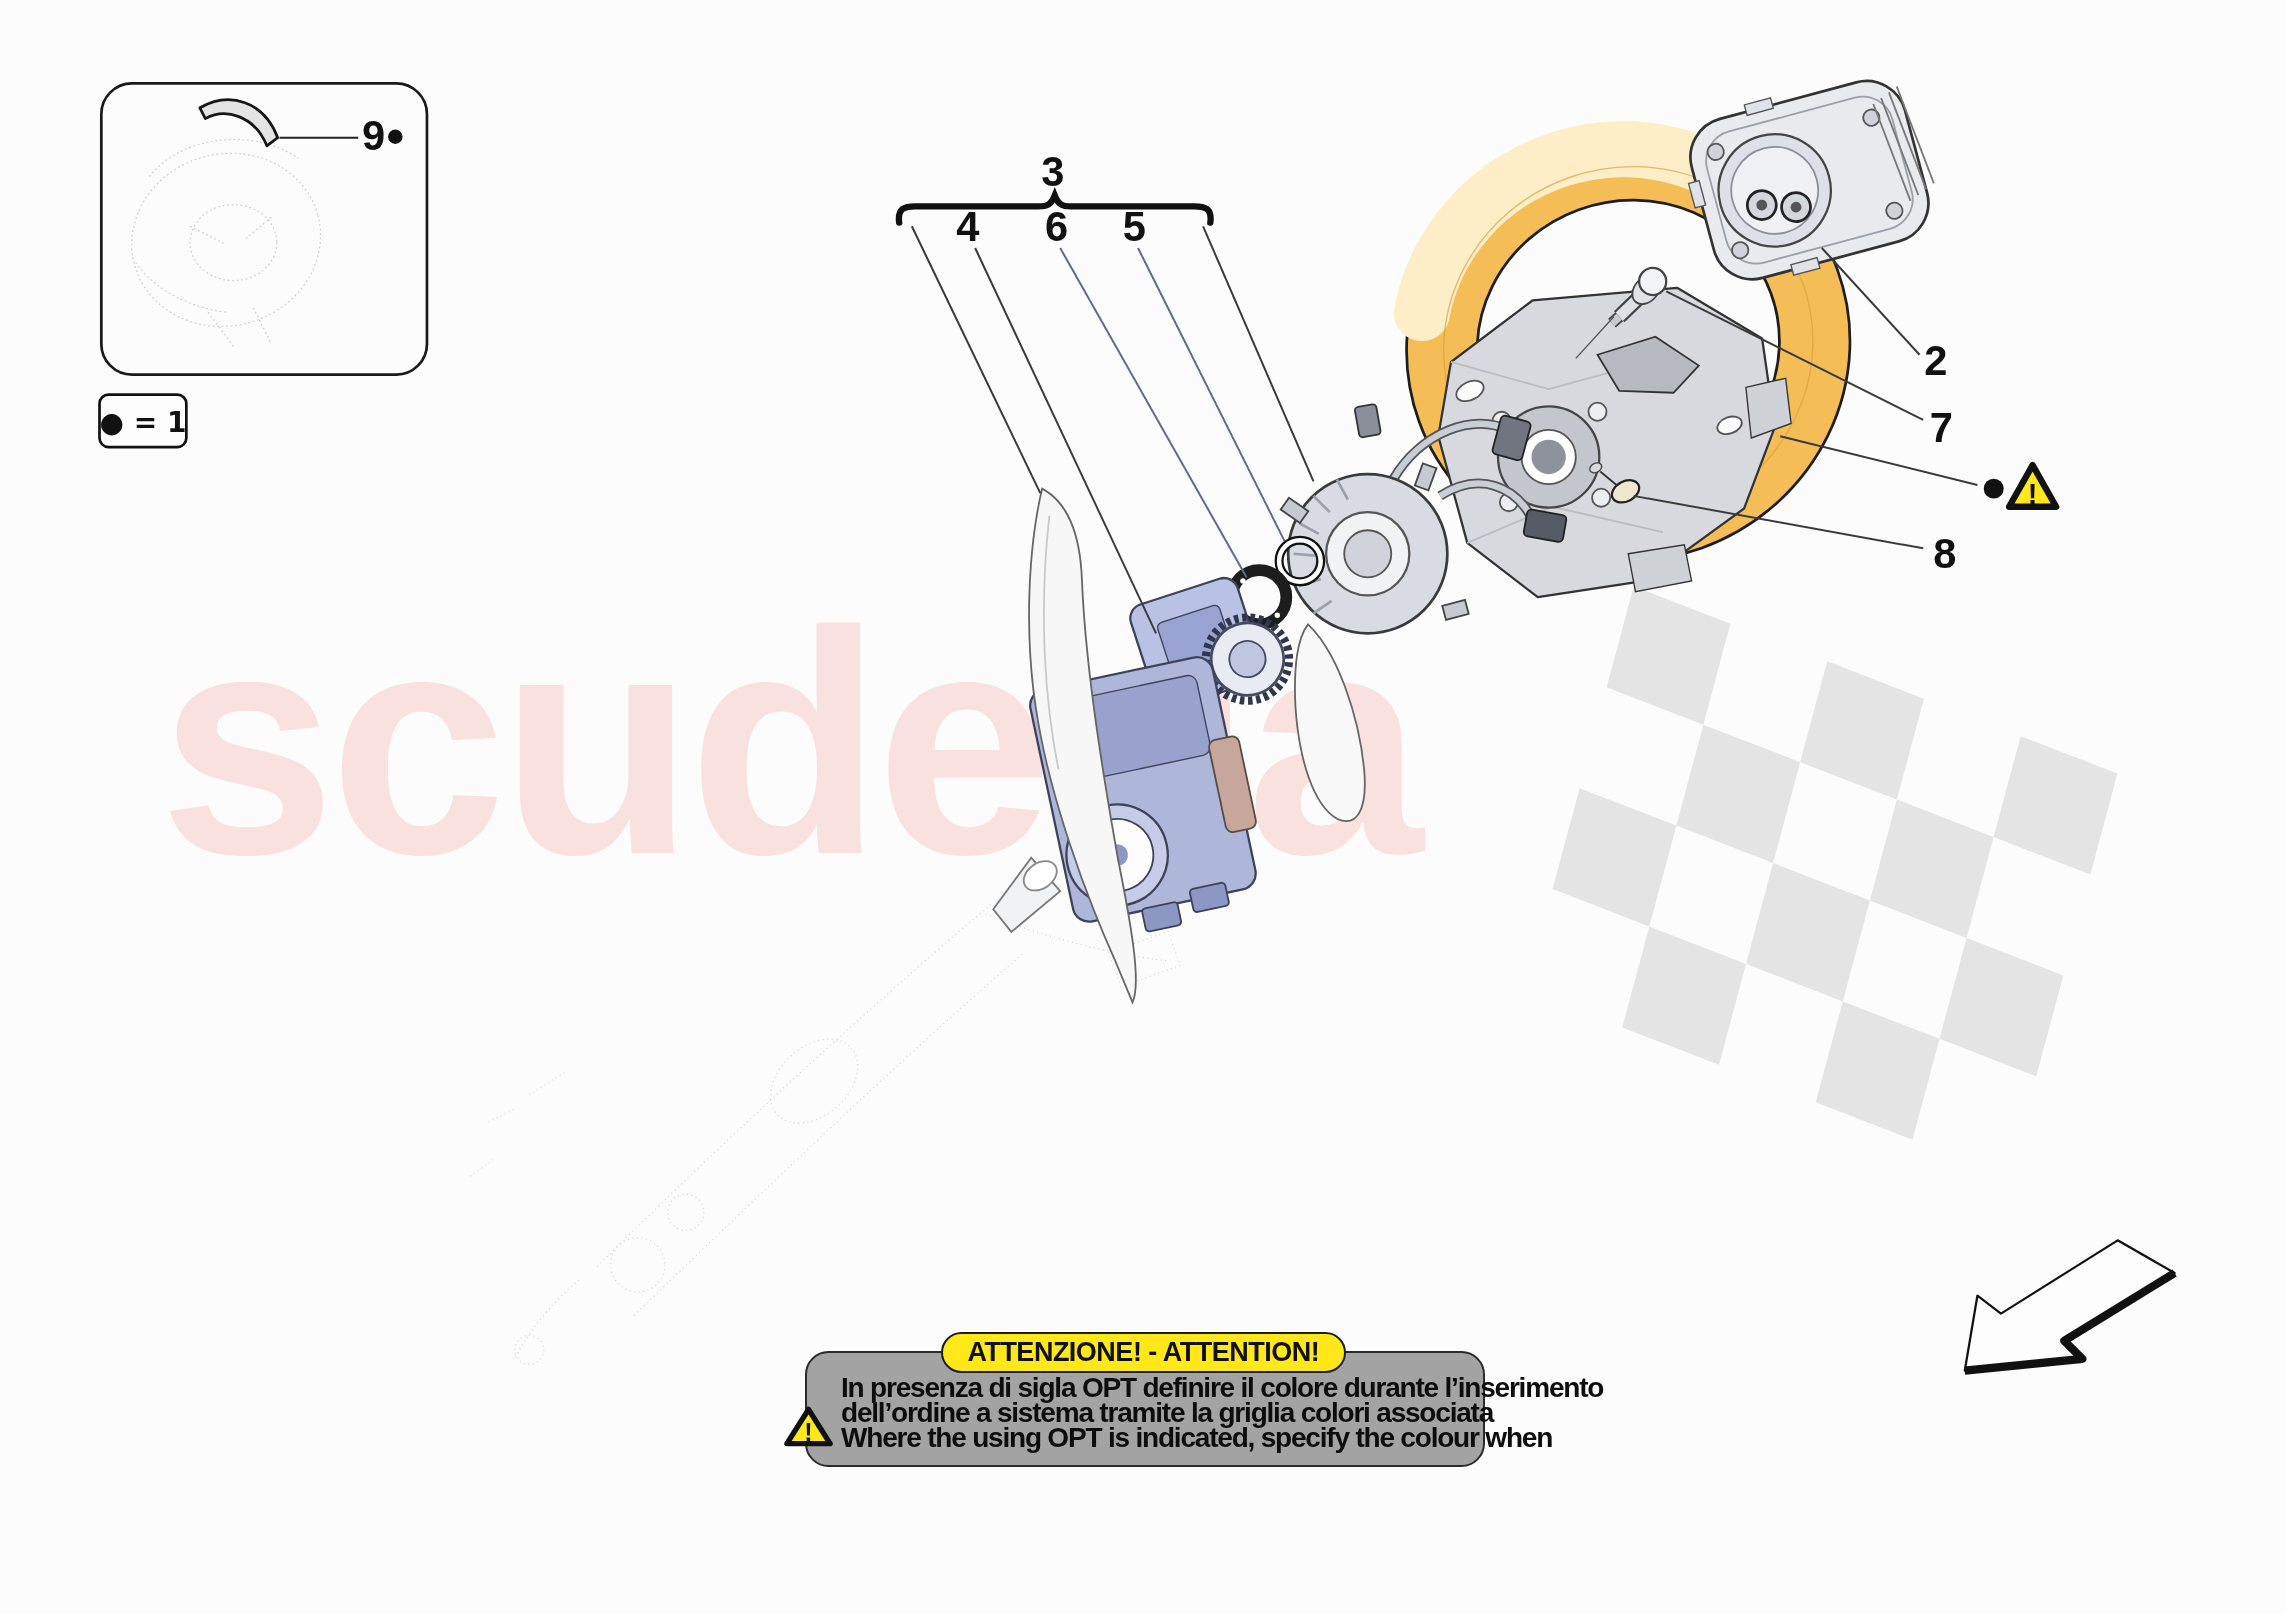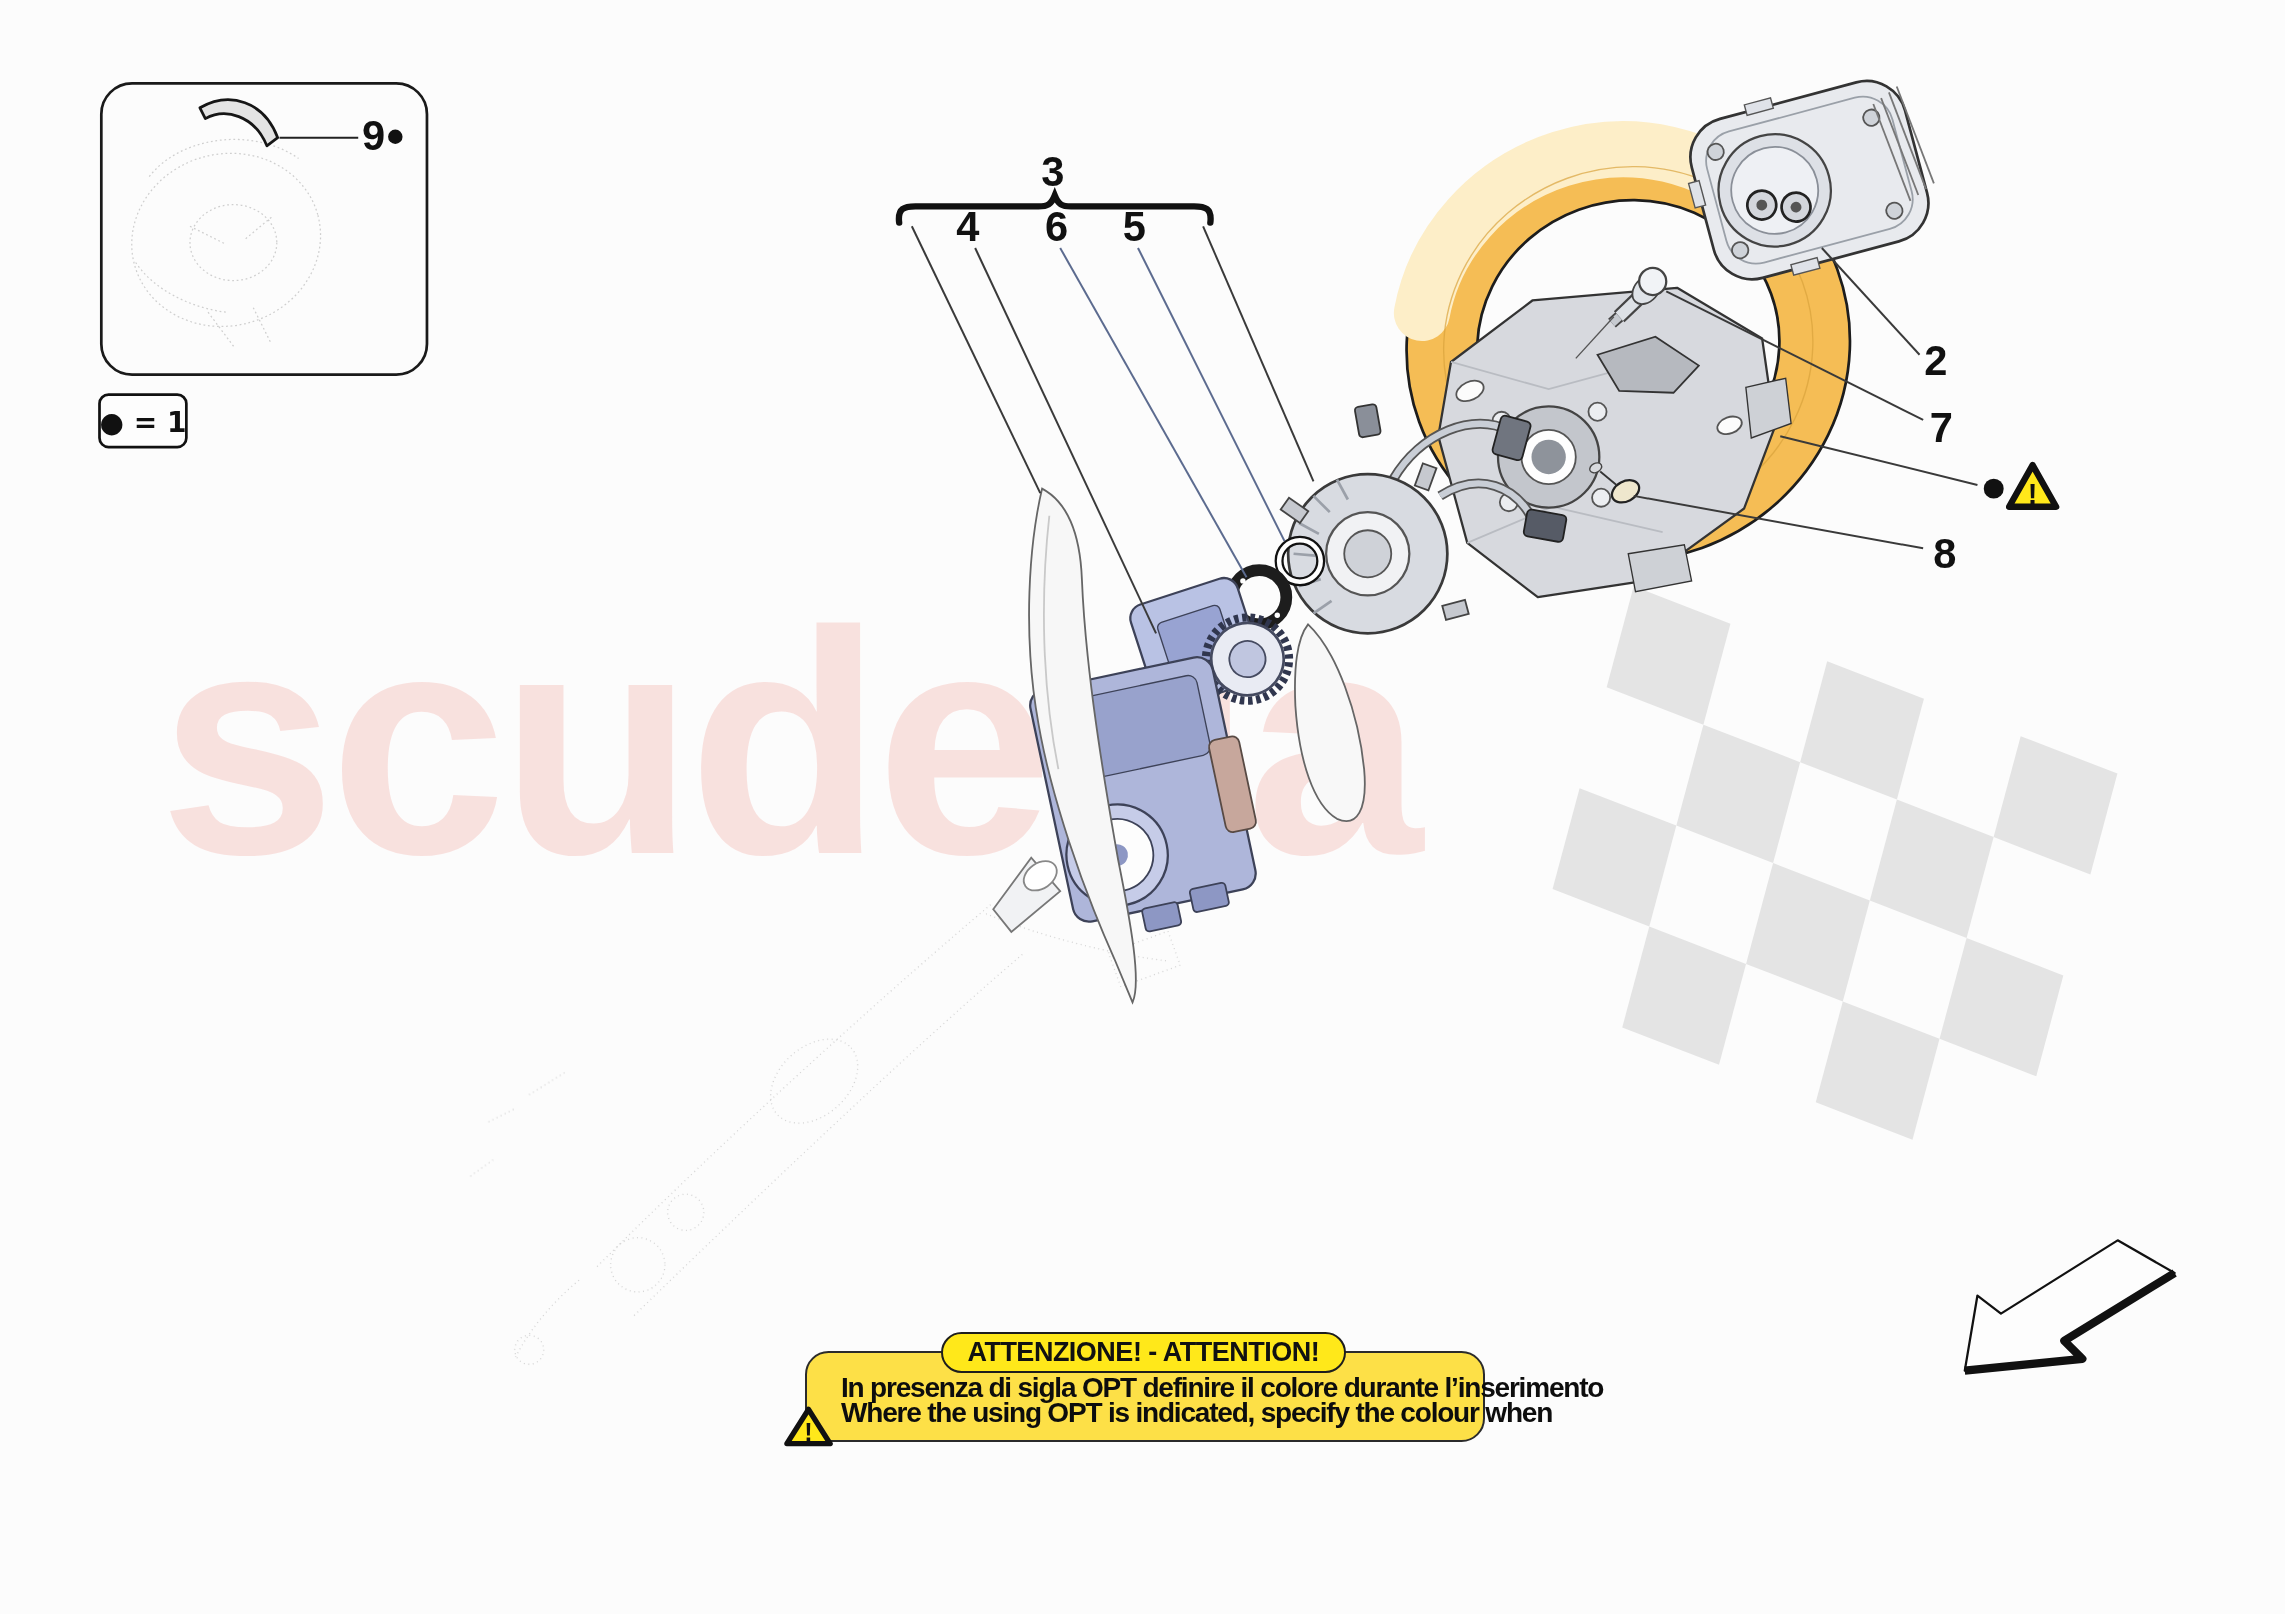--- a/index.html
+++ b/index.html
@@ -9,21 +9,21 @@
   .wm1{position:absolute;left:159px;top:584px;font-size:318px;font-weight:700;letter-spacing:-6.3px;
        color:#e74c3c;opacity:.15;line-height:1;white-space:nowrap;z-index:1;}
   .wm2{position:absolute;left:177px;top:890px;font-size:185px;font-weight:700;letter-spacing:47px;
        word-spacing:101px;color:#000;opacity:.09;line-height:1;white-space:nowrap;z-index:1;}
   .scene{position:absolute;left:0;top:0;z-index:2;}
   .num{font:700 46px "Liberation Sans",sans-serif;fill:#111;text-anchor:middle;}
   .legendtxt{font:700 31px "DejaVu Sans","Liberation Sans",sans-serif;fill:#111;text-anchor:middle;}
   .bang{font:700 32px "Liberation Sans",sans-serif;fill:#111;text-anchor:middle;}
   
   .attention{position:absolute;left:805px;top:1351px;width:680px;box-sizing:border-box;
-             border:2.7px solid #2b2b2b;border-radius:23.5px;background:#fde047;
+             border:2.7px solid #2b2b2b;border-radius:23.5px;background:#a3a3a3;
              padding:22px 16.3px 14.5px 34px;z-index:3;}
   .attention .pill{position:absolute;top:-21px;left:134px;background:#ffe81a;border:2.7px solid #1d1d1d;
              border-radius:36px;padding:2.7px 24.4px 3.6px;font-weight:700;font-size:27px;color:#111;
              white-space:nowrap;letter-spacing:-0.5px;}
   .attention .line{font-weight:700;font-size:28px;line-height:25px;letter-spacing:-1.2px;
              color:#0d0d0d;white-space:nowrap;}
   .attention .tri{position:absolute;left:-24.4px;top:51px;}
 </style>
 </head>
 <body>
@@ -243,17 +243,18 @@
     </g>
   </svg>
 
   <div class="attention">
     <div class="pill">ATTENZIONE! - ATTENTION!</div>
     <svg class="tri" width="51" height="45" viewBox="0 0 56 50">
       <polygon points="28,6 52,44 4,44" fill="#ffe81a" stroke="#111" stroke-width="6" stroke-linejoin="round"></polygon>
       <text x="28" y="41" text-anchor="middle" style="font:700 28px 'Liberation Sans',sans-serif" fill="#111">!</text>
     </svg>
     <div class="line">In presenza di sigla OPT definire il colore durante l’inserimento</div>
+    <div class="line">dell’ordine a sistema tramite la griglia colori associata</div>
     <div class="line">Where the using OPT is indicated, specify the colour when</div>
   </div>
 
 </div>
 
 
 </body></html>

